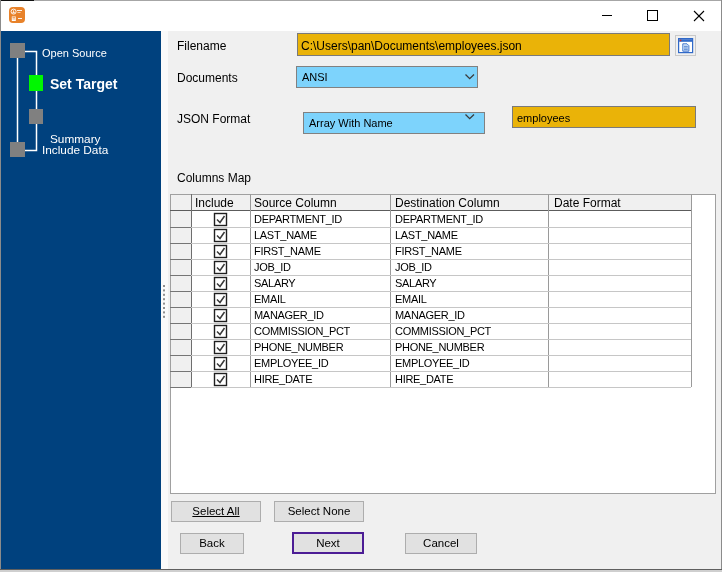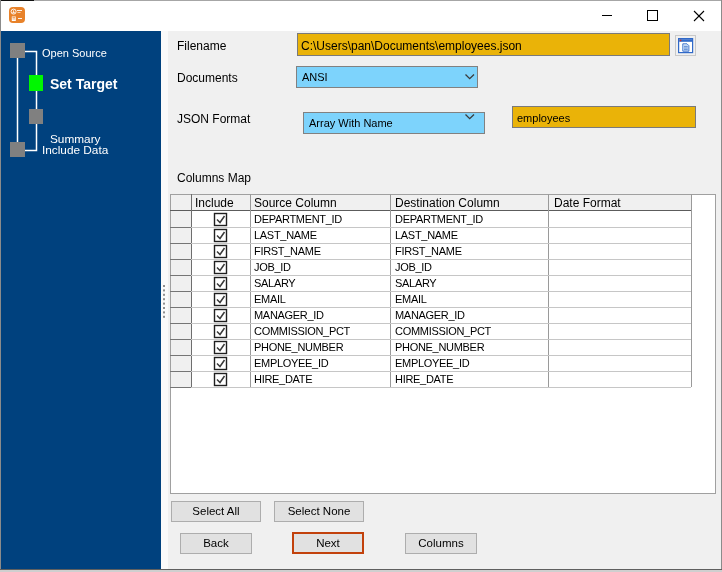--- a/index.html
+++ b/index.html
@@ -198,17 +198,17 @@
       <use href="#cb" y="64"></use>
     <use href="#cb" y="80"></use>
       <use href="#cb" y="96"></use>
       <use href="#cb" y="112"></use>
       <use href="#cb" y="128"></use>
     <use href="#cb" y="144"></use>
       <use href="#cb" y="160"></use>
   </g>
 </svg>
 
-<div class="btn" style="left:171px;top:501px;width:90px;height:21px;line-height:19px;">Select All</div>
+<div class="btn" style="left:171px;top:501px;width:90px;height:21px;line-height:19px;text-decoration:underline;">Select All</div>
 <div class="btn" style="left:274px;top:501px;width:90px;height:21px;line-height:19px;">Select None</div>
-<div class="btn" style="left:180px;top:533px;width:72px;height:21px;line-height:19px;">Back</div>
-<div class="btn" style="left:292px;top:532px;width:72px;height:22px;line-height:18px;border:2px solid #c2410c;">Next</div>
-<div class="btn" style="left:405px;top:533px;width:72px;height:21px;line-height:19px;">Columns</div>
+<div class="btn" style="left:180px;top:533px;width:64px;height:21px;line-height:19px;">Back</div>
+<div class="btn" style="left:292px;top:532px;width:72px;height:22px;line-height:18px;border:2px solid #4c1d95;">Next</div>
+<div class="btn" style="left:405px;top:533px;width:72px;height:21px;line-height:19px;">Cancel</div>
 
 </body></html>

